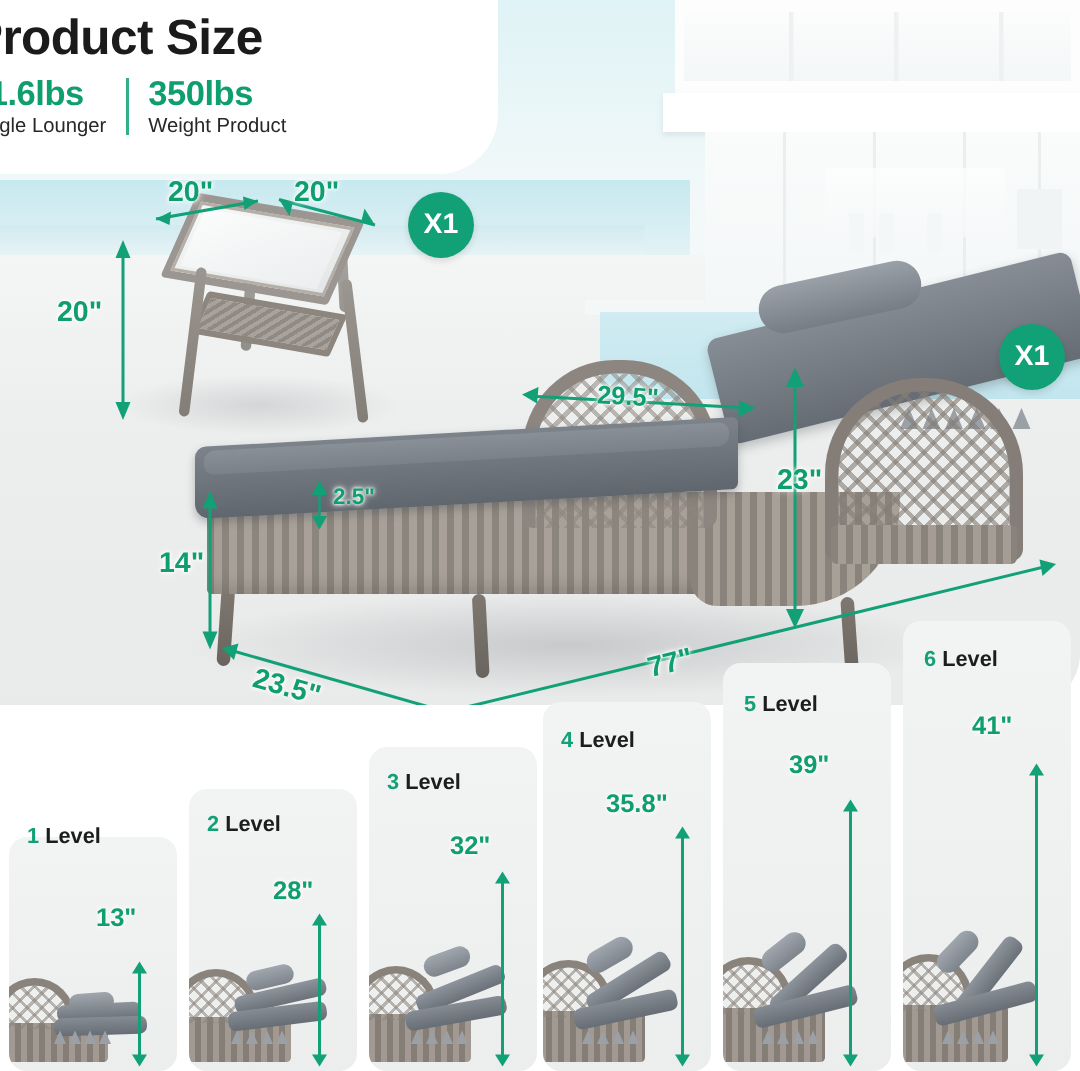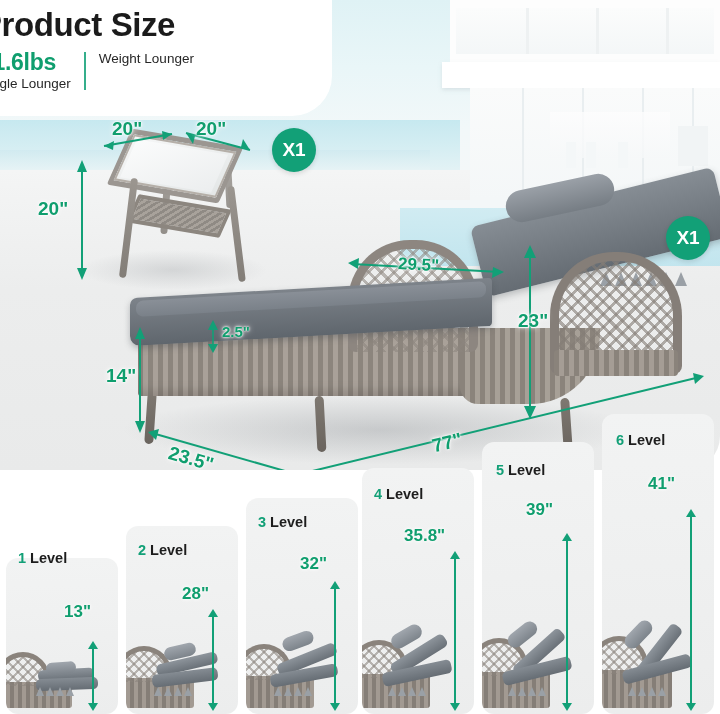--- a/index.html
+++ b/index.html
@@ -281,21 +281,22 @@
 
     <div class="titlecard">
       <div class="title">Product Size</div>
       <div class="specs">
         <div class="spec">
           <div class="big">31.6lbs</div>
           <div class="sub">Single Lounger</div>
         </div>
         <div class="specdiv"></div>
         <div class="spec">
-          <div class="sub">Weight Lounger</div>
+          <div class="big">350lbs</div>
+          <div class="sub">Weight Product</div>
         </div>
       </div>
     </div>
   </div>
 
   <div class="levels">
 
     <div class="lvl" style="left:6px;width:112px;height:156px;">
       <div class="mini" style="left:-14px;bottom:4px;width:120px;height:66px;">
         <div class="mBase" style="left:2px;bottom:2px;width:78px;height:26px;"></div>

